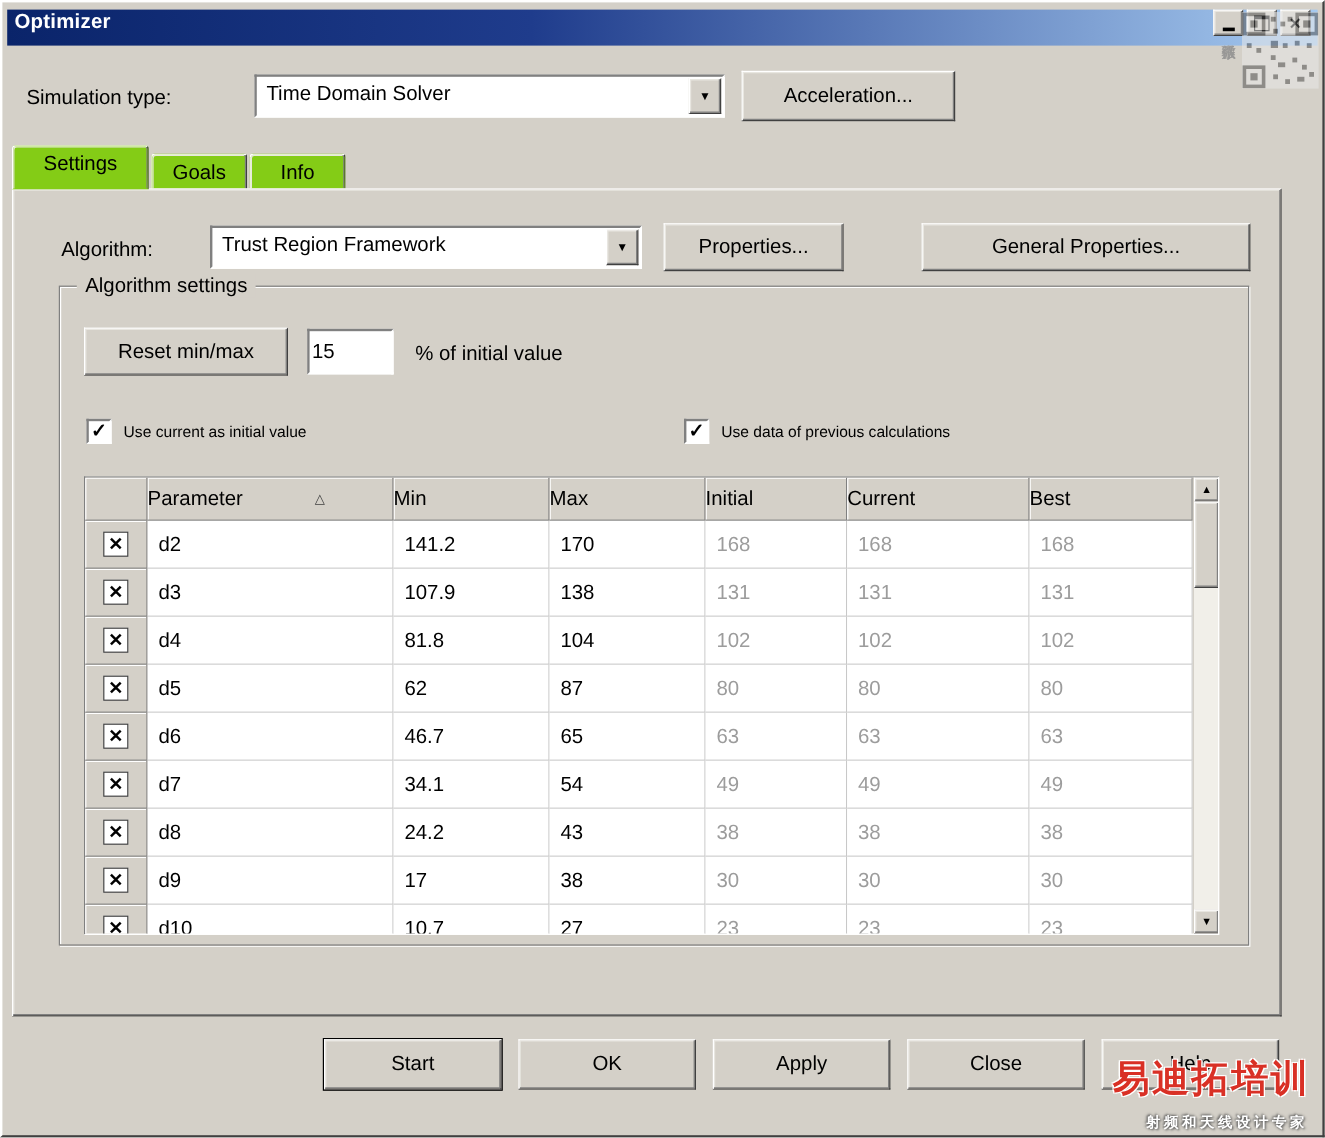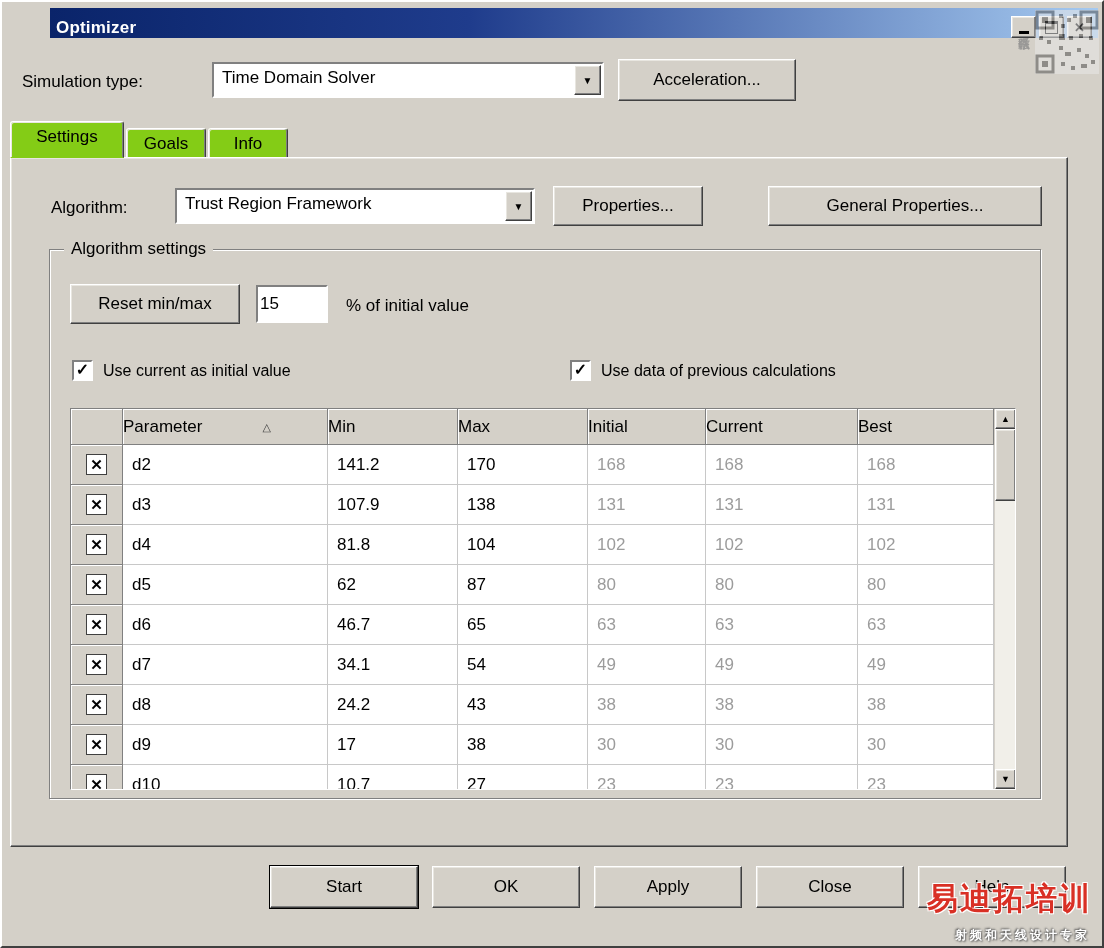--- a/index.html
+++ b/index.html
@@ -4,21 +4,21 @@
 <style>
   * { margin:0; padding:0; box-sizing:border-box; }
   html,body { width:1104px; height:948px; overflow:hidden; background:#ffffff;
               font-family:"Liberation Sans", sans-serif; }
   .window { position:relative; width:1104px; height:948px; background:#d4d0c8;
             border:2px solid; border-color:#ffffff #404040 #404040 #ffffff; }
 
   
   .titlebar { position:absolute; left:4px; top:6px; right:4px; height:30px;
               background:linear-gradient(90deg,#0a246a,#1f3c8c 40%,#a6caf0);
-              display:flex; align-items:flex-end; padding:0 6px;margin-left:44px; }
+              display:flex; align-items:flex-start; padding:0 6px; }
   .titlebar .title { color:#ffffff; font-weight:bold; font-size:17px; letter-spacing:.2px; }
   .winbtns { margin-left:auto; display:flex; gap:3px; }
   .winbtn { width:25px; height:22px; background:#d4d0c8; border:1px solid;
             border-color:#ffffff #404040 #404040 #ffffff;
             box-shadow:inset -1px -1px 0 #808080, inset 1px 1px 0 #e8e6e0;
             display:flex; align-items:center; justify-content:center;
             font-size:12px; color:#000; }
   .glyph-min::before { content:""; display:block; width:10px; height:3px; background:#000;
                        margin-top:10px; }
   .glyph-max::before { content:""; display:block; width:11px; height:9px;
@@ -57,37 +57,37 @@
   .panel { position:absolute; left:8px; top:155px; width:1058px; height:690px;
            background:#d4d0c8; border:1px solid; border-color:#ffffff #404040 #404040 #ffffff;
            box-shadow:inset -1px -1px 0 #808080, inset 1px 1px 0 #e8e6e0; z-index:2; }
 
   .algo-label { position:absolute; left:40px; top:40px; font-size:17px; }
   .algo-combo { left:164px; top:30px; width:360px; height:36px; }
   .props-btn  { position:absolute; left:542px; top:28px; width:150px; height:40px; }
   .genprops-btn { position:absolute; left:757px; top:28px; width:274px; height:40px; }
 
   
-  .groupbox { position:absolute; left:38px; top:91px; width:992px; height:550px;
+  .groupbox { position:absolute; left:38px; top:80px; width:992px; height:550px;
               border:1px solid #808080; box-shadow:inset 1px 1px 0 #ffffff, 1px 1px 0 #ffffff; }
   .group-title { position:absolute; left:14px; top:-11px; background:#d4d0c8;
                  padding:0 7px; font-size:17px; }
   .reset-btn { position:absolute; left:20px; top:34px; width:170px; height:40px; }
   .pct-input { position:absolute; left:206px; top:35px; width:72px; height:38px;
                font-size:17px; padding:2px 2px; font-family:"Liberation Sans", sans-serif;
                outline:none; }
   .pct-label { position:absolute; left:296px; top:46px; font-size:17px; }
 
   .cbrow { position:absolute; top:110px; display:flex; align-items:center; gap:10px; }
   .cb1 { left:22px; } .cb2 { left:520px; }
   .wincb { width:21px; height:21px; background:#ffffff; border:2px solid;
            border-color:#808080 #ffffff #ffffff #808080;
            display:flex; align-items:center; justify-content:center; }
   .wincb::before { content:"✓"; font-weight:bold; font-size:16px; color:#000; margin-top:-2px; }
-  .cblabel { font-size:16px; }
+  .cblabel { font-size:13px; }
 
   
   .table-wrap { position:absolute; left:20px; top:158px; width:946px; height:382px;
                 background:#ffffff; border:1px solid; border-color:#808080 #ffffff #ffffff #808080;
                 overflow:hidden; }
   .tgrid { position:absolute; left:0; top:0; width:923px; }
   .trow { display:flex; height:40px; }
   .thead-row { height:36px; }
   .tcell { font-size:17px; line-height:40px; padding-left:9px; background:#ffffff;
            border-right:1px solid #c8c8c8; border-bottom:1px solid #c8c8c8;

